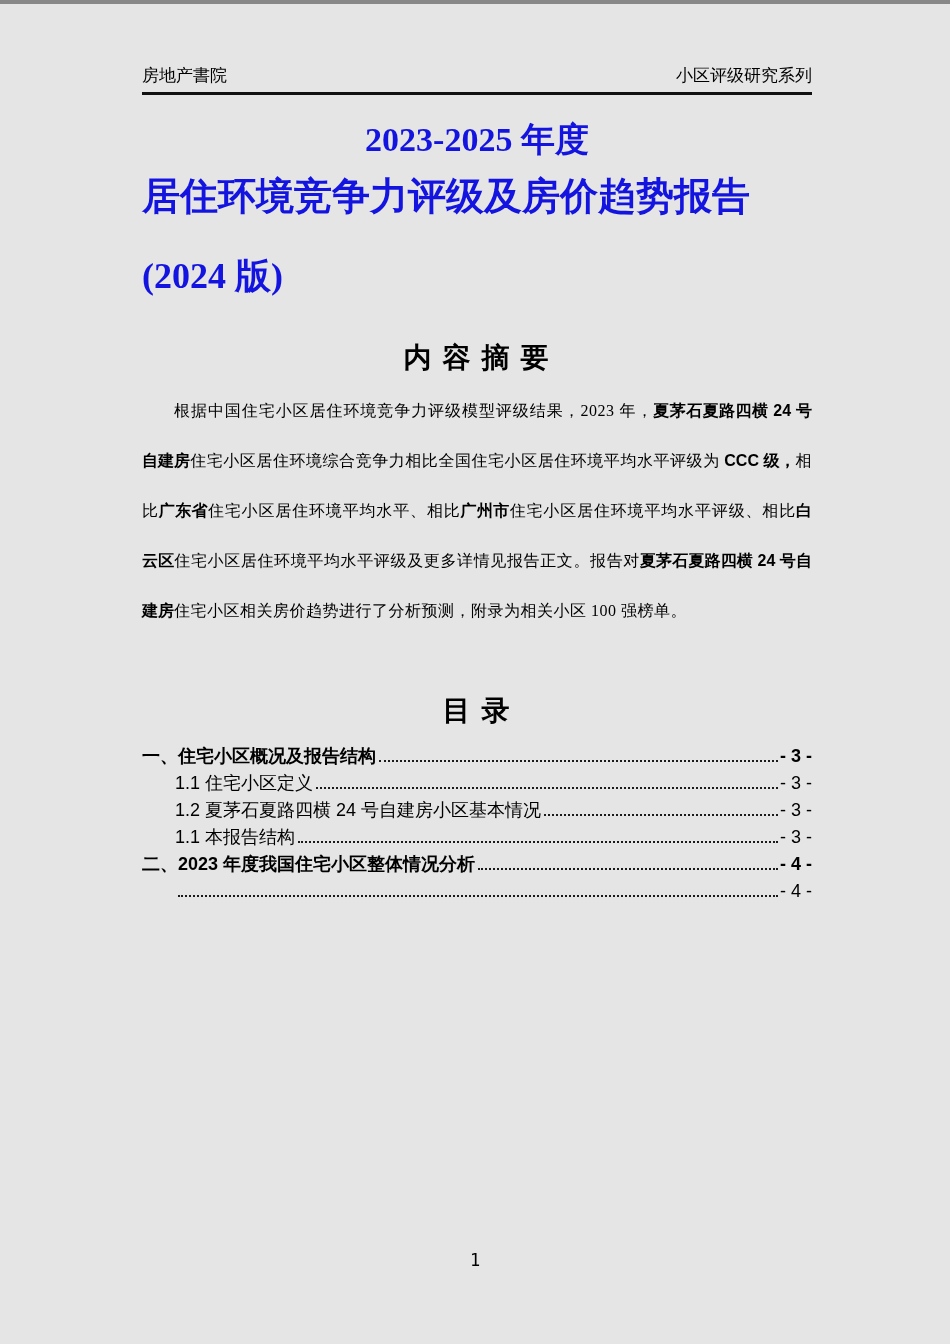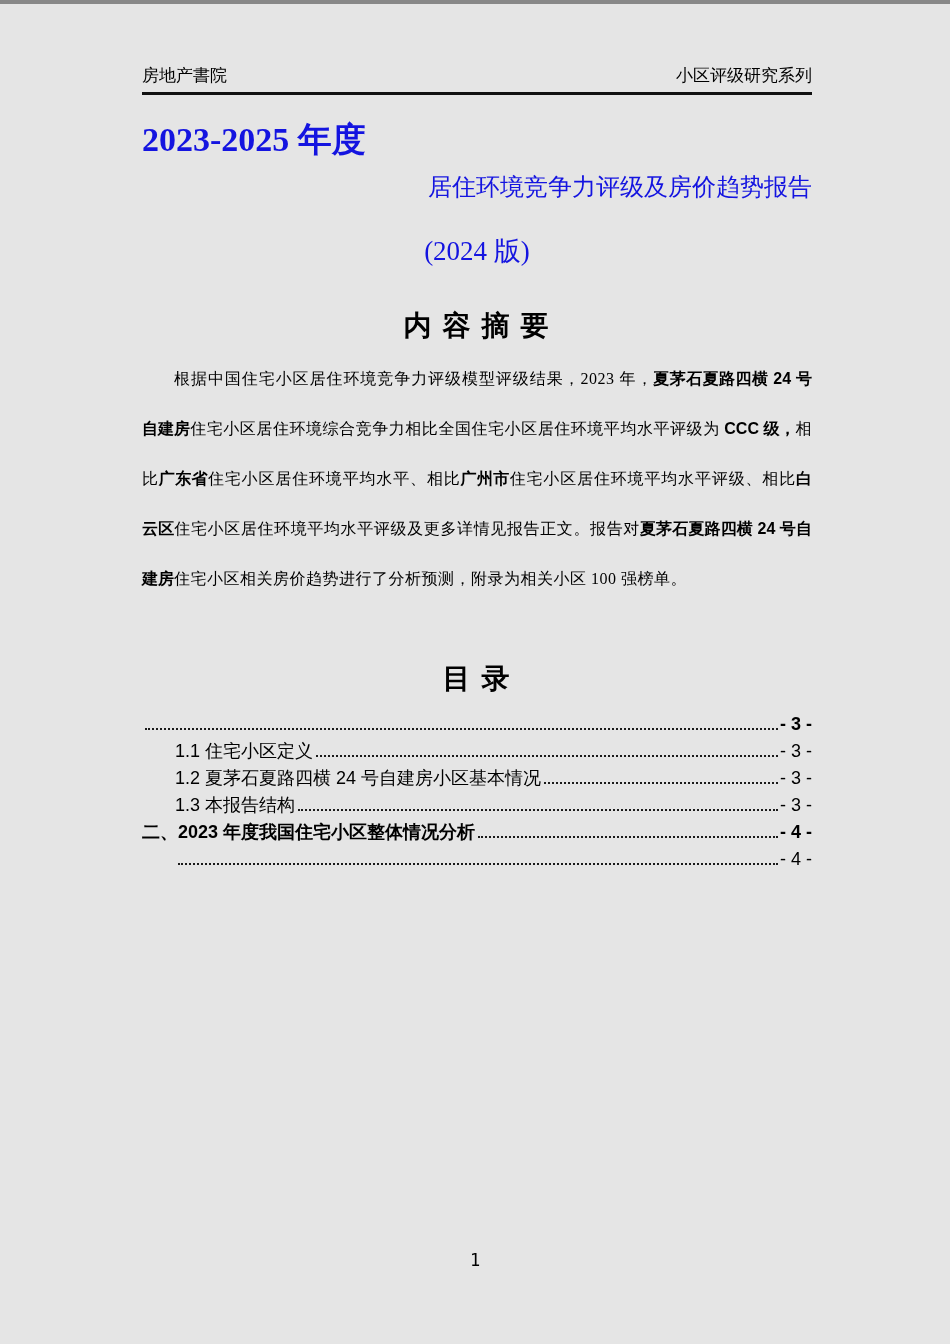--- a/index.html
+++ b/index.html
@@ -31,46 +31,45 @@
   
   .doc-label {
     margin-top: 44px;
     font-family: "Liberation Sans", "DejaVu Sans", sans-serif;
     font-size: 19px;
     letter-spacing: 1px;
   }
   
   .t-period {
     margin-top: 22px;
-    text-align: left;
+    text-align: center;
     color: var(--title-blue);
     font-weight: 700;
     font-size: 34px;
   }
   .t-main {
     margin-top: 16px;
     text-align: center;
     color: var(--title-blue);
     font-weight: 700;
     font-size: 35px;
     line-height: 56px;
   }
   .t-sub {
     margin-top: 8px;
-    text-align: right;
+    text-align: left;
     color: var(--title-blue);
-    font-weight: 400;
-    font-size: 24px;
+    font-weight: 700;
+    font-size: 38px;
   }
   .t-edition {
     margin-top: 30px;
-    text-align: center;
     color: var(--title-blue);
-    font-weight: 400;
-    font-size: 27px;
+    font-weight: 700;
+    font-size: 36px;
   }
   
   .h-abstract, .h-toc {
     text-align: center;
     font-family: Liberation Serif, serif;
     font-weight: 700;
     font-size: 28px;
     letter-spacing: 2px;
   }
   .h-abstract { margin-top: 38px; }
@@ -133,35 +132,36 @@
     <div class="t-edition">(2024 版)</div>
 
     <div class="h-abstract">内 容 摘 要</div>
 
     <div class="abstract-body"><span>根据中国住宅小区居住环境竞争力评级模型评级结果，2023 年，</span><span class="b">夏茅石夏路四横 24 号自建房</span><span>住宅小区居住环境综合竞争力相比全国住宅小区居住环境平均水平评级为 </span><span class="b">CCC 级，</span><span>相比</span><span class="b">广东省</span><span>住宅小区居住环境平均水平、相比</span><span class="b">广州市</span><span>住宅小区居住环境平均水平评级、相比</span><span class="b">白云区</span><span>住宅小区居住环境平均水平评级及更多详情见报告正文。报告对</span><span class="b">夏茅石夏路四横 24 号自建房</span><span>住宅小区相关房价趋势进行了分析预测，附录为相关小区 100 强榜单。</span></div>
 
     <div class="h-toc">目 录</div>
 
     <div class="toc">
       <div class="toc-row lvl1">
+        <span class="toc-label">一、住宅小区概况及报告结构</span>
         <span class="leader"></span>
         <span class="toc-page">- 3 -</span>
       </div>
       <div class="toc-row lvl2">
         <span class="toc-label">1.1 住宅小区定义</span>
         <span class="leader"></span>
         <span class="toc-page">- 3 -</span>
       </div>
       <div class="toc-row lvl2">
         <span class="toc-label">1.2 夏茅石夏路四横 24 号自建房小区基本情况</span>
         <span class="leader"></span>
         <span class="toc-page">- 3 -</span>
       </div>
       <div class="toc-row lvl2">
-        <span class="toc-label">1.3 本报告结构</span>
+        <span class="toc-label">1.1 本报告结构</span>
         <span class="leader"></span>
         <span class="toc-page">- 3 -</span>
       </div>
       <div class="toc-row lvl1">
         <span class="toc-label">二、2023 年度我国住宅小区整体情况分析</span>
         <span class="leader"></span>
         <span class="toc-page">- 4 -</span>
       </div>
       <div class="toc-row lvl2">
         <span class="leader"></span>

